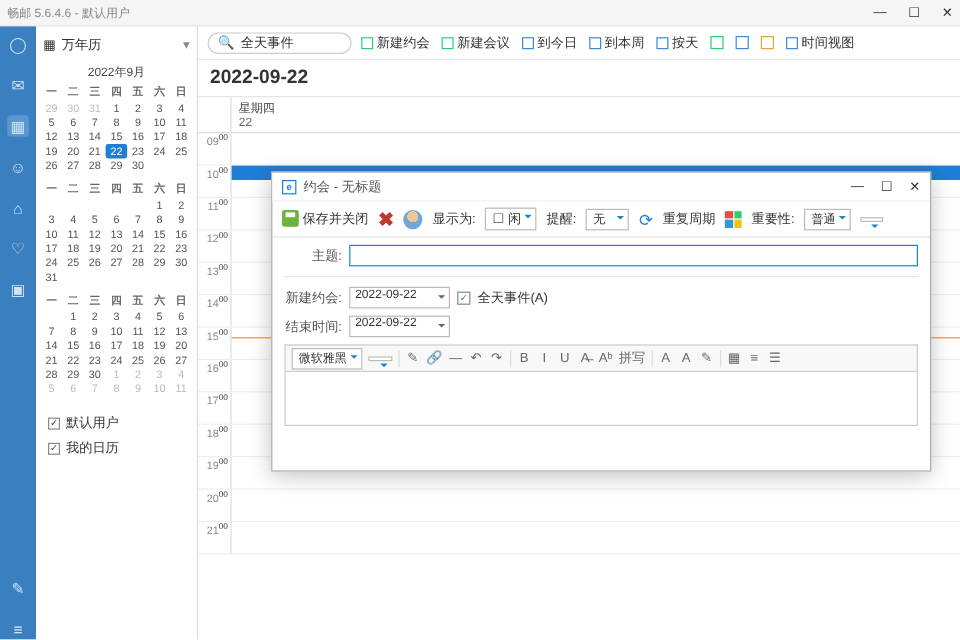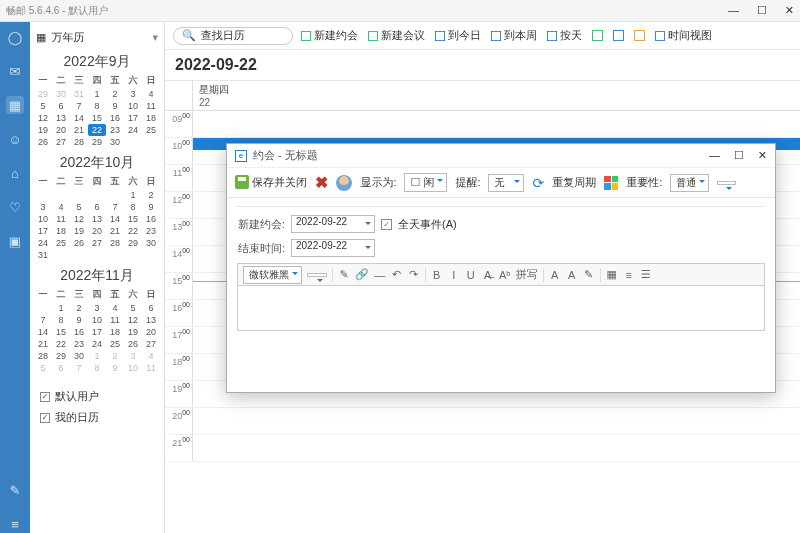--- a/index.html
+++ b/index.html
@@ -10,21 +10,21 @@
 .winbtns span{cursor:pointer}
 .main{display:flex;height:511px}
 .rail{width:30px;background:#3a7fbf;display:flex;flex-direction:column;align-items:center;padding-top:6px;gap:16px}
 .rail .ico{width:18px;height:18px;display:flex;align-items:center;justify-content:center;color:#cfe3f3;font-size:13px}
 .rail .ico.active{background:#5a97cf;border-radius:3px}
 .rail .spacer{flex:1}
 .side{width:135px;border-right:1px solid #ddd;padding:4px 4px 0 4px;overflow:hidden}
 .side-h{display:flex;align-items:center;gap:5px;padding:4px 2px 8px 2px;color:#555}
 .side-h .dd{margin-left:auto;color:#888}
 .cal{margin-bottom:6px}
-.cal-t{text-align:center;font-size:14px;color:#444;margin-bottom:2px}
+.cal-t{text-align:center;font-size:10px;color:#444;margin-bottom:2px}
 .cal table{width:100%;border-collapse:collapse;table-layout:fixed}
 .cal th,.cal td{text-align:center;font-size:9px;padding:1px 0;color:#555}
 .cal th{color:#666}
 .cal td.o{color:#bbb}
 .cal td.sel{background:#1e7fd6;color:#fff;border-radius:2px}
 .chk{display:flex;align-items:center;gap:5px;padding:3px 6px;color:#555}
 .chk .box{width:10px;height:10px;border:1px solid #888;display:inline-flex;align-items:center;justify-content:center;font-size:8px;color:#444}
 .content{flex:1;display:flex;flex-direction:column;overflow:hidden}
 .toolbar{height:28px;border-bottom:1px solid #e5e5e5;display:flex;align-items:center;gap:8px;padding:0 8px}
 .search{display:flex;align-items:center;border:1px solid #ccc;border-radius:10px;height:18px;padding:0 8px;width:120px;color:#aaa;gap:5px}
@@ -162,21 +162,20 @@
                 <td class="">28</td>
                 <td class="">29</td>
                 <td class="">30</td>
                 <td class=""></td>
                 <td class=""></td>
               </tr>
             </tbody>
           </table>
         </div>
         <div class="cal">
-          <div class="cal-t">2022年10月</div>
           <table>
             <tbody>
               <tr>
                 <th>一</th>
                 <th>二</th>
                 <th>三</th>
                 <th>四</th>
                 <th>五</th>
                 <th>六</th>
                 <th>日</th>
@@ -232,21 +231,20 @@
                 <td class=""></td>
                 <td class=""></td>
                 <td class=""></td>
                 <td class=""></td>
                 <td class=""></td>
               </tr>
             </tbody>
           </table>
         </div>
         <div class="cal">
-          <div class="cal-t">2022年11月</div>
           <table>
             <tbody>
               <tr>
                 <th>一</th>
                 <th>二</th>
                 <th>三</th>
                 <th>四</th>
                 <th>五</th>
                 <th>六</th>
                 <th>日</th>
@@ -319,21 +317,21 @@
           <span class="box">✓</span>
           <span>我的日历</span>
         </div>
       </div>
   </div>
 
   <div class="content">
     <div class="toolbar">
       <div class="search">
         <span>🔍</span>
-        <span>查找日历</span>
+        <span>全天事件</span>
       </div>
       <div id="tbtns" style="display:flex;gap:10px;align-items:center">
           <div class="tbtn">
             <span class="sq" style="border-color:#2ecc71"></span>
             <span>新建约会</span>
           </div>
           <div class="tbtn">
             <span class="sq" style="border-color:#2ecc71"></span>
             <span>新建会议</span>
           </div>
@@ -454,20 +452,24 @@
         <span></span>
         <span></span>
         <span></span>
         <span></span>
       </span>
     <span>重要性:</span>
     <span class="dd2">普通</span>
     <span class="dd2" style="min-width:14px"></span>
   </div>
   <div class="dlg-body">
+    <div class="frow">
+      <div class="flab">主题:</div>
+      <input class="finp" value="" style="">
+    </div>
     <div style="height:1px;background:#e5e5e5;margin:2px 0"></div>
     <div class="frow">
       <div class="flab">新建约会:</div>
       <div class="dinp">2022-09-22</div>
       <span class="ck">✓</span>
       <span>全天事件(A)</span>
     </div>
     <div class="frow">
       <div class="flab">结束时间:</div>
       <div class="dinp">2022-09-22</div>

